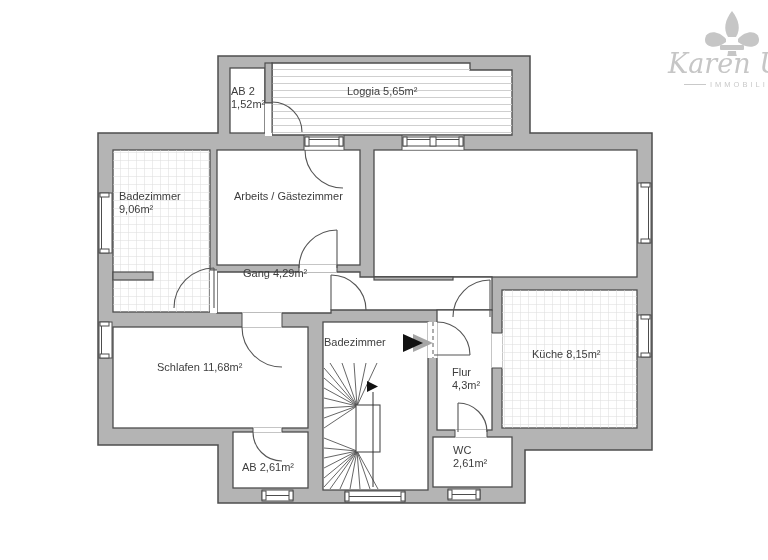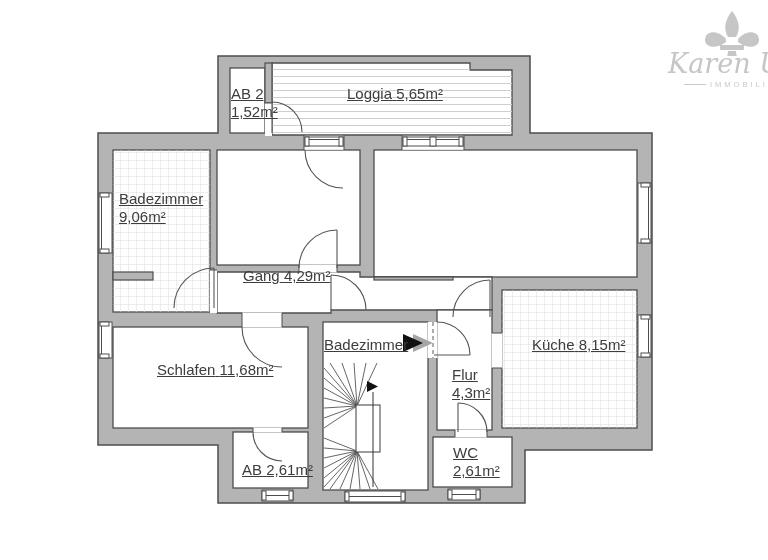--- a/index.html
+++ b/index.html
@@ -1,19 +1,19 @@
 <!DOCTYPE html>
 <html><head>
 <meta charset="utf-8">
 <style>
   html,body{margin:0;padding:0;background:#fff;}
   #stage{position:relative;width:768px;height:560px;overflow:hidden;background:#fff;
          font-family:"Liberation Sans", sans-serif;}
   #plan-svg{position:absolute;left:0;top:0;}
-  .label{position:absolute;color:#3d3d3d;font-size:15px;line-height:1.18;white-space:nowrap;text-decoration:underline;}
+  .label{position:absolute;color:#3d3d3d;font-size:11px;line-height:1.18;white-space:nowrap;}
   .label .ln{display:block;}
   .label.one span{display:inline;}
   
   #logo{position:absolute;left:660px;top:10px;width:180px;height:90px;color:#c6c6c6;}
   #logo .fleur{position:absolute;left:42px;top:0;}
   #logo .script{position:absolute;left:8px;top:38px;font-family:"DejaVu Serif",serif;
                 font-style:italic;font-size:27px;color:#c6c6c6;white-space:nowrap;}
   #logo .tagline{position:absolute;left:24px;top:70px;font-size:7.5px;letter-spacing:3px;
                  color:#c9c9c9;white-space:nowrap;display:flex;align-items:center;gap:4px;}
   #logo .dash{display:inline-block;width:22px;height:1px;background:#c9c9c9;}
@@ -237,29 +237,30 @@
 <div class="label" style="left:231px;top:85px">
       <span class="ln">AB 2</span>
       <span class="ln">1,52m²</span>
     </div>
 <div class="label one" style="left:347px;top:85px"><span>Loggia</span> <span>5,65m²</span></div>
 <div class="label" style="left:119px;top:190px">
       <span class="ln">Badezimmer</span>
       <span class="ln">9,06m²</span>
     </div>
 <div class="label" style="left:234px;top:190px">
+      <span class="ln">Arbeits / Gästezimmer</span>
     </div>
 <div class="label one" style="left:243px;top:267px"><span>Gang</span> <span>4,29m²</span></div>
 <div class="label one" style="left:157px;top:361px"><span>Schlafen</span> <span>11,68m²</span></div>
 <div class="label one" style="left:324px;top:336px"><span>Badezimmer</span><span></span></div>
 <div class="label" style="left:452px;top:366px">
       <span class="ln">Flur</span>
       <span class="ln">4,3m²</span>
     </div>
-<div class="label one" style="left:532px;top:336px"><span>Küche</span> <span>8,15m²</span></div>
+<div class="label one" style="left:532px;top:348px"><span>Küche</span> <span>8,15m²</span></div>
 <div class="label" style="left:453px;top:444px">
       <span class="ln">WC</span>
       <span class="ln">2,61m²</span>
     </div>
 <div class="label one" style="left:242px;top:461px"><span>AB</span> <span>2,61m²</span></div>
 
 <div id="logo">
   <svg class="fleur" width="60" height="46" viewBox="-30 -32 60 46">
     <g fill="#c6c6c6">
       <path d="M0,-31 C7,-22 9,-13 4,-5 L-4,-5 C-9,-13 -7,-22 0,-31 Z"></path>

